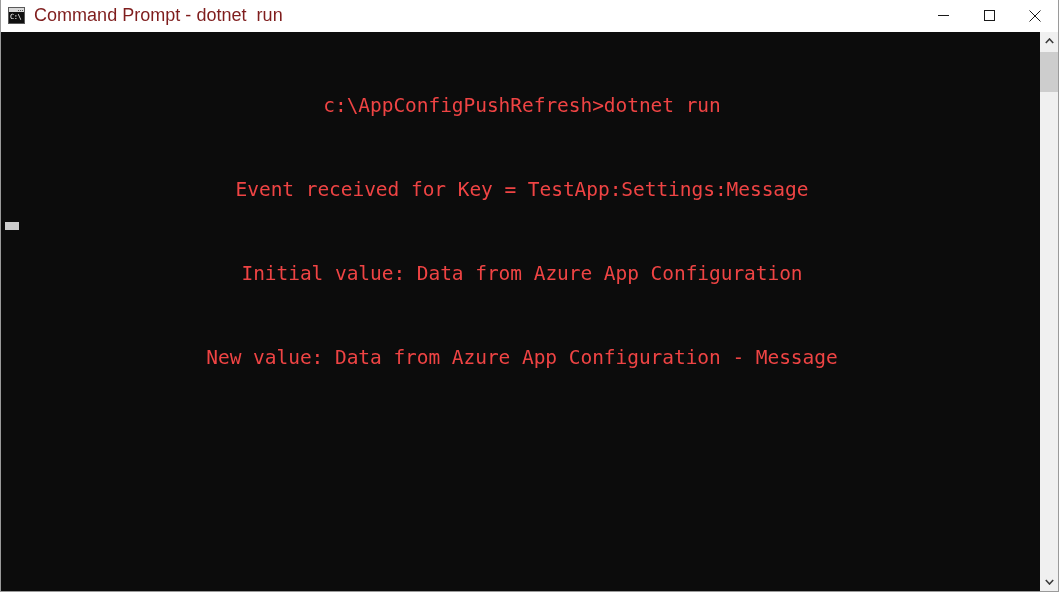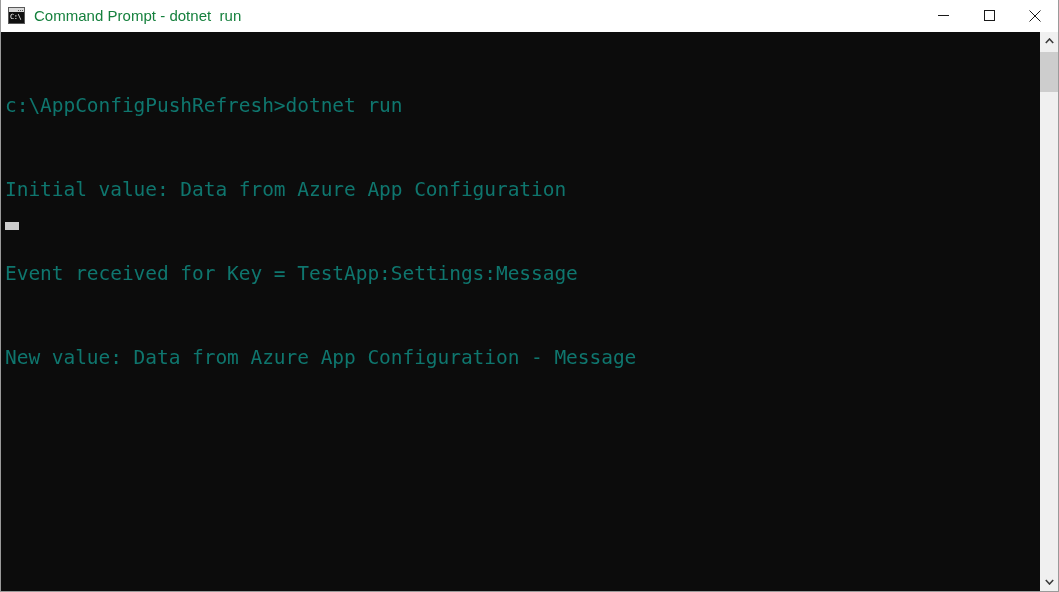--- a/index.html
+++ b/index.html
@@ -99,22 +99,22 @@
     left: 2px;
     top: 6px;
     color: #ffffff;
     font-family: "DejaVu Sans Mono", monospace;
     font-size: 7px;
     line-height: 8px;
     letter-spacing: -0.5px;
     white-space: nowrap;
   }
   .title-text {
-    font-size: 15px;
-    color: #15803d;
+    font-size: 18px;
+    color: #7f1d1d;
     white-space: pre;
     font-family: "Liberation Sans", sans-serif;
     letter-spacing: 0.02px;
   }
 
   
   .win-controls {
     display: flex;
     align-items: stretch;
     height: 31px;
@@ -146,26 +146,27 @@
     background: #0c0c0c;
     position: relative;
     overflow: hidden;
     padding: 0;
   }
   .console-text {
     position: absolute;
     left: 4px;
     top: 4px;
     right: 0;
-    color: #0f766e;
+    color: #ef4444;
     font-family: "DejaVu Sans Mono", monospace;
     font-size: 19.5px;
     line-height: 28px;
     white-space: pre;
     letter-spacing: -0.05px;
+    text-align: center;
     -webkit-font-smoothing: none;
   }
   .console-line {
     height: 28px;
     white-space: pre;
   }
   .cursor {
     position: absolute;
     left: 4px;
     top: 190px;
@@ -249,22 +250,22 @@
         </svg>
       </button>
     </div>
   </div>
 
   <div class="client">
 
     <div class="console">
       <div class="console-text">
         <div class="console-line">c:\AppConfigPushRefresh&gt;dotnet run</div>
+        <div class="console-line">Event received for Key = TestApp:Settings:Message</div>
         <div class="console-line">Initial value: Data from Azure App Configuration</div>
-        <div class="console-line">Event received for Key = TestApp:Settings:Message</div>
         <div class="console-line">New value: Data from Azure App Configuration - Message</div>
       </div>
       <div class="cursor"></div>
     </div>
 
     <div class="vscroll">
       <button class="scroll-btn" aria-label="Scroll up">
         <svg width="9" height="6" viewBox="0 0 9 6">
           <polyline points="0.8,5 4.5,1 8.2,5" fill="none" stroke="#3c3c3c" stroke-width="1.6"></polyline>
         </svg>

